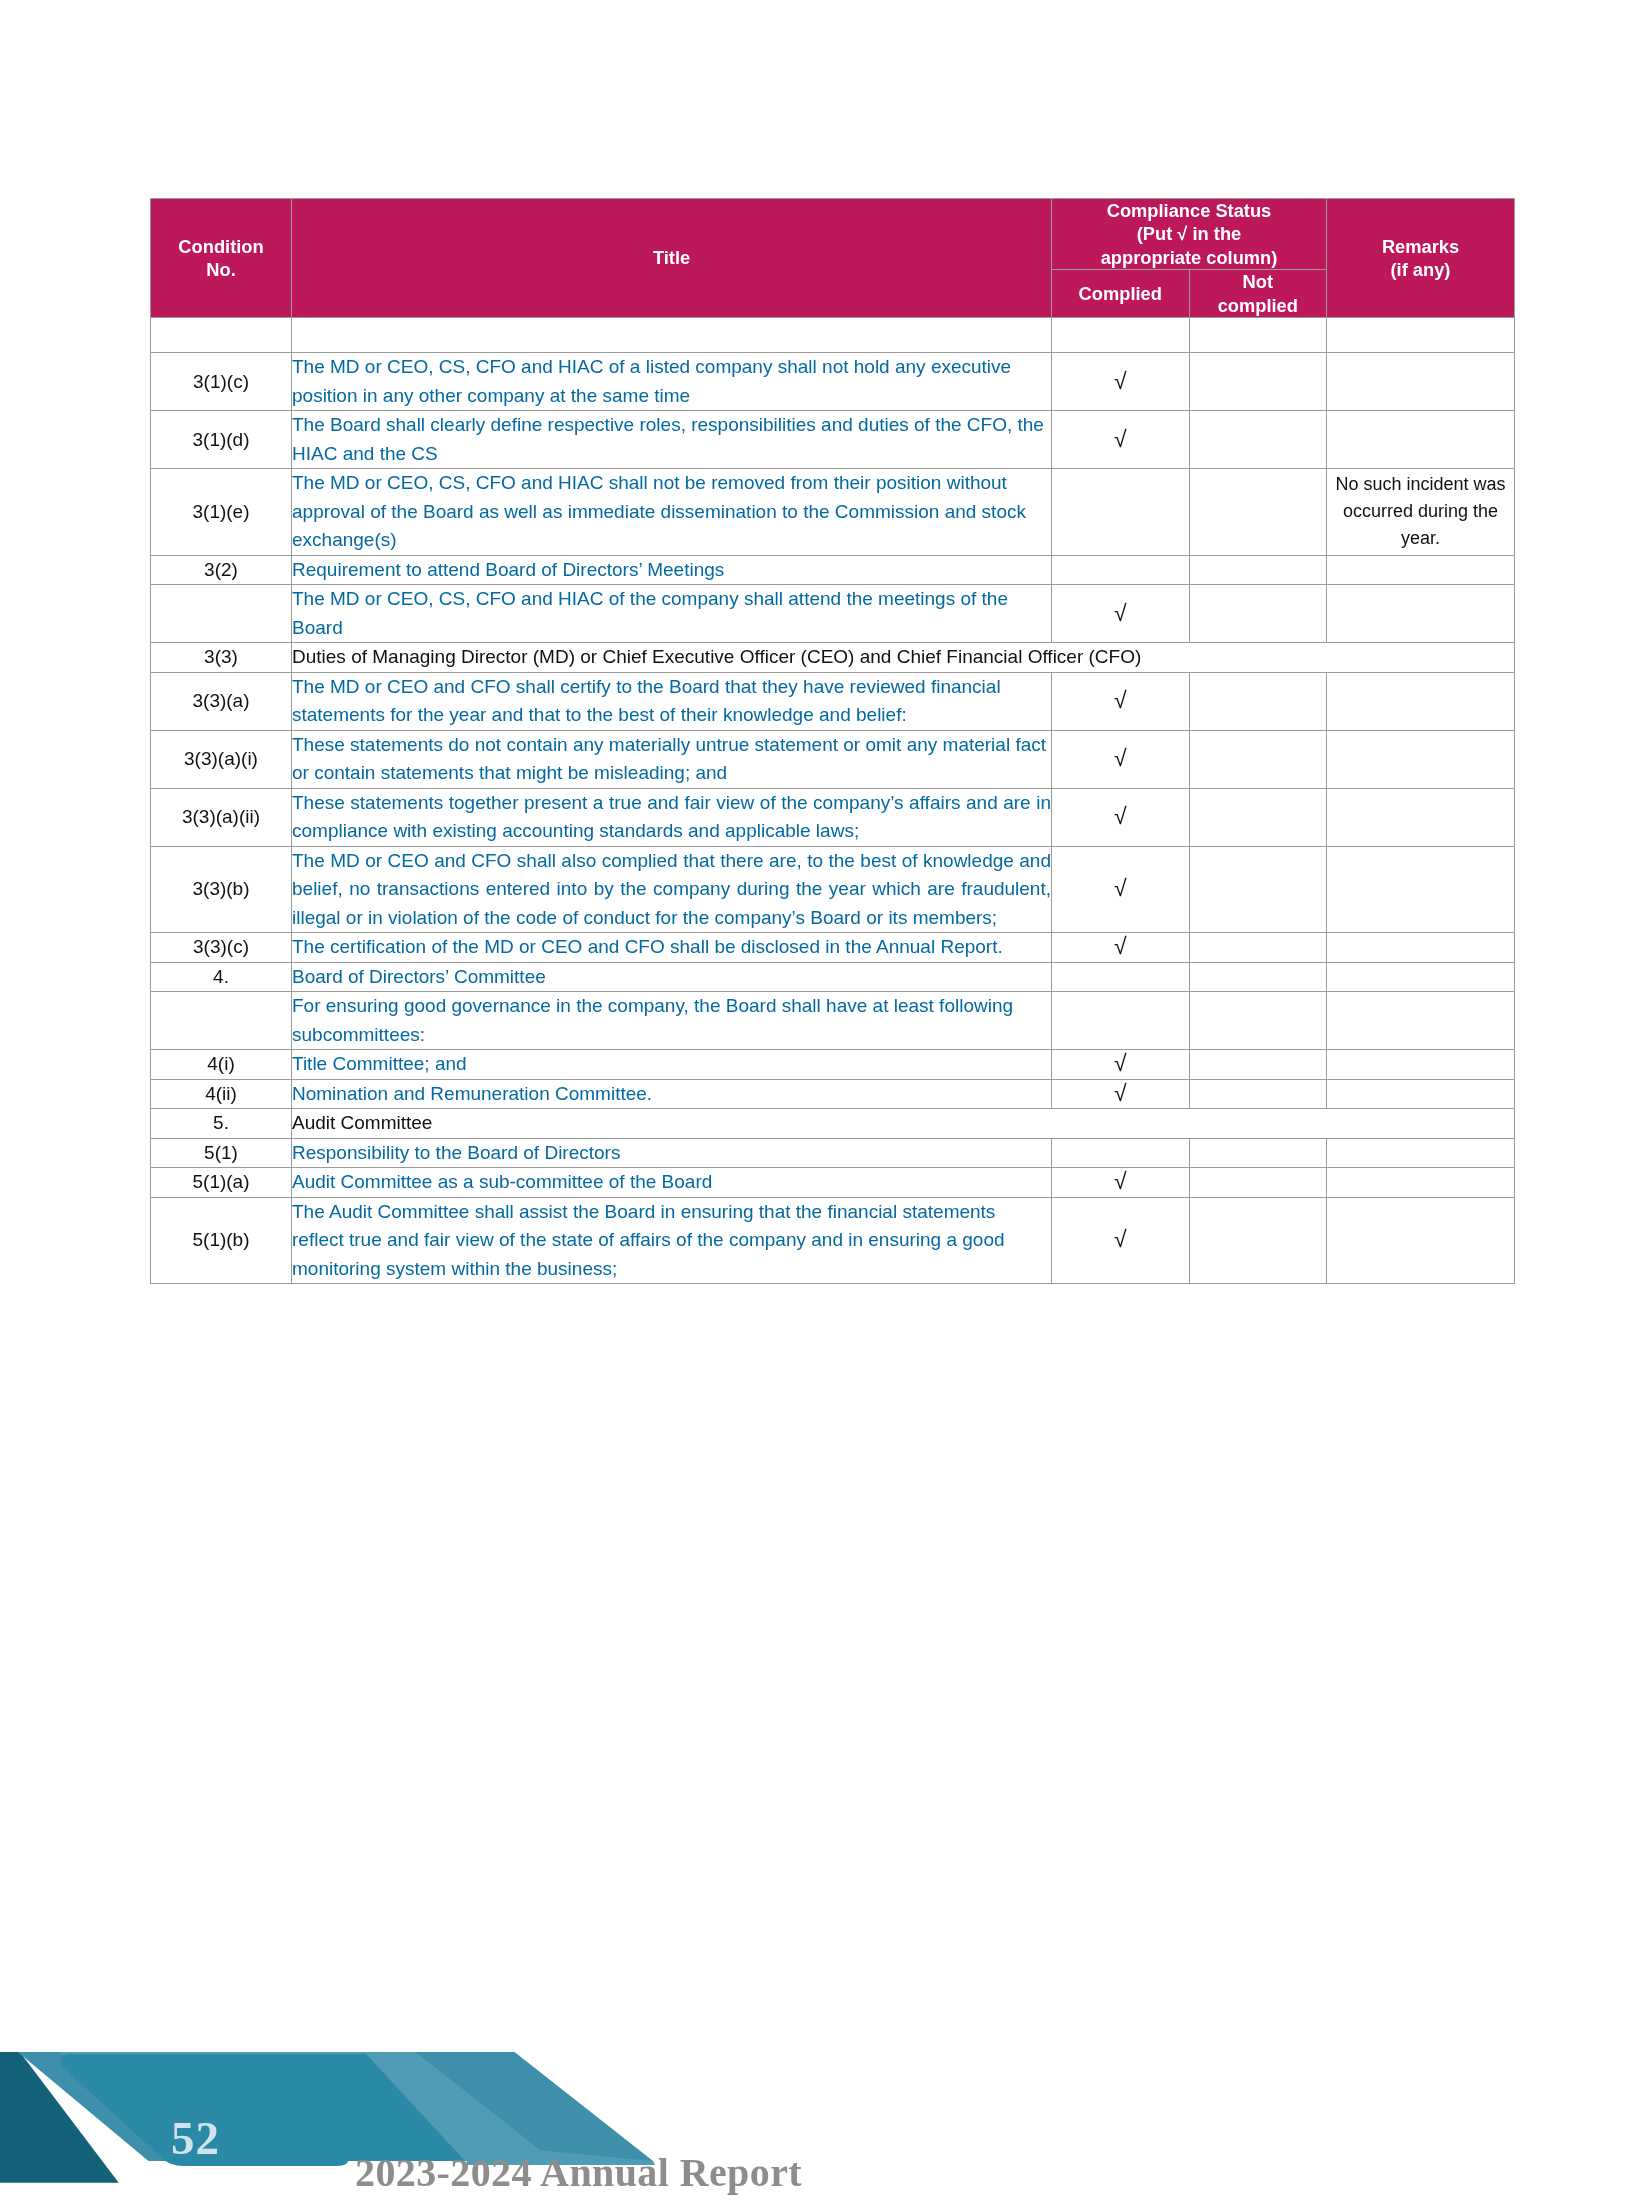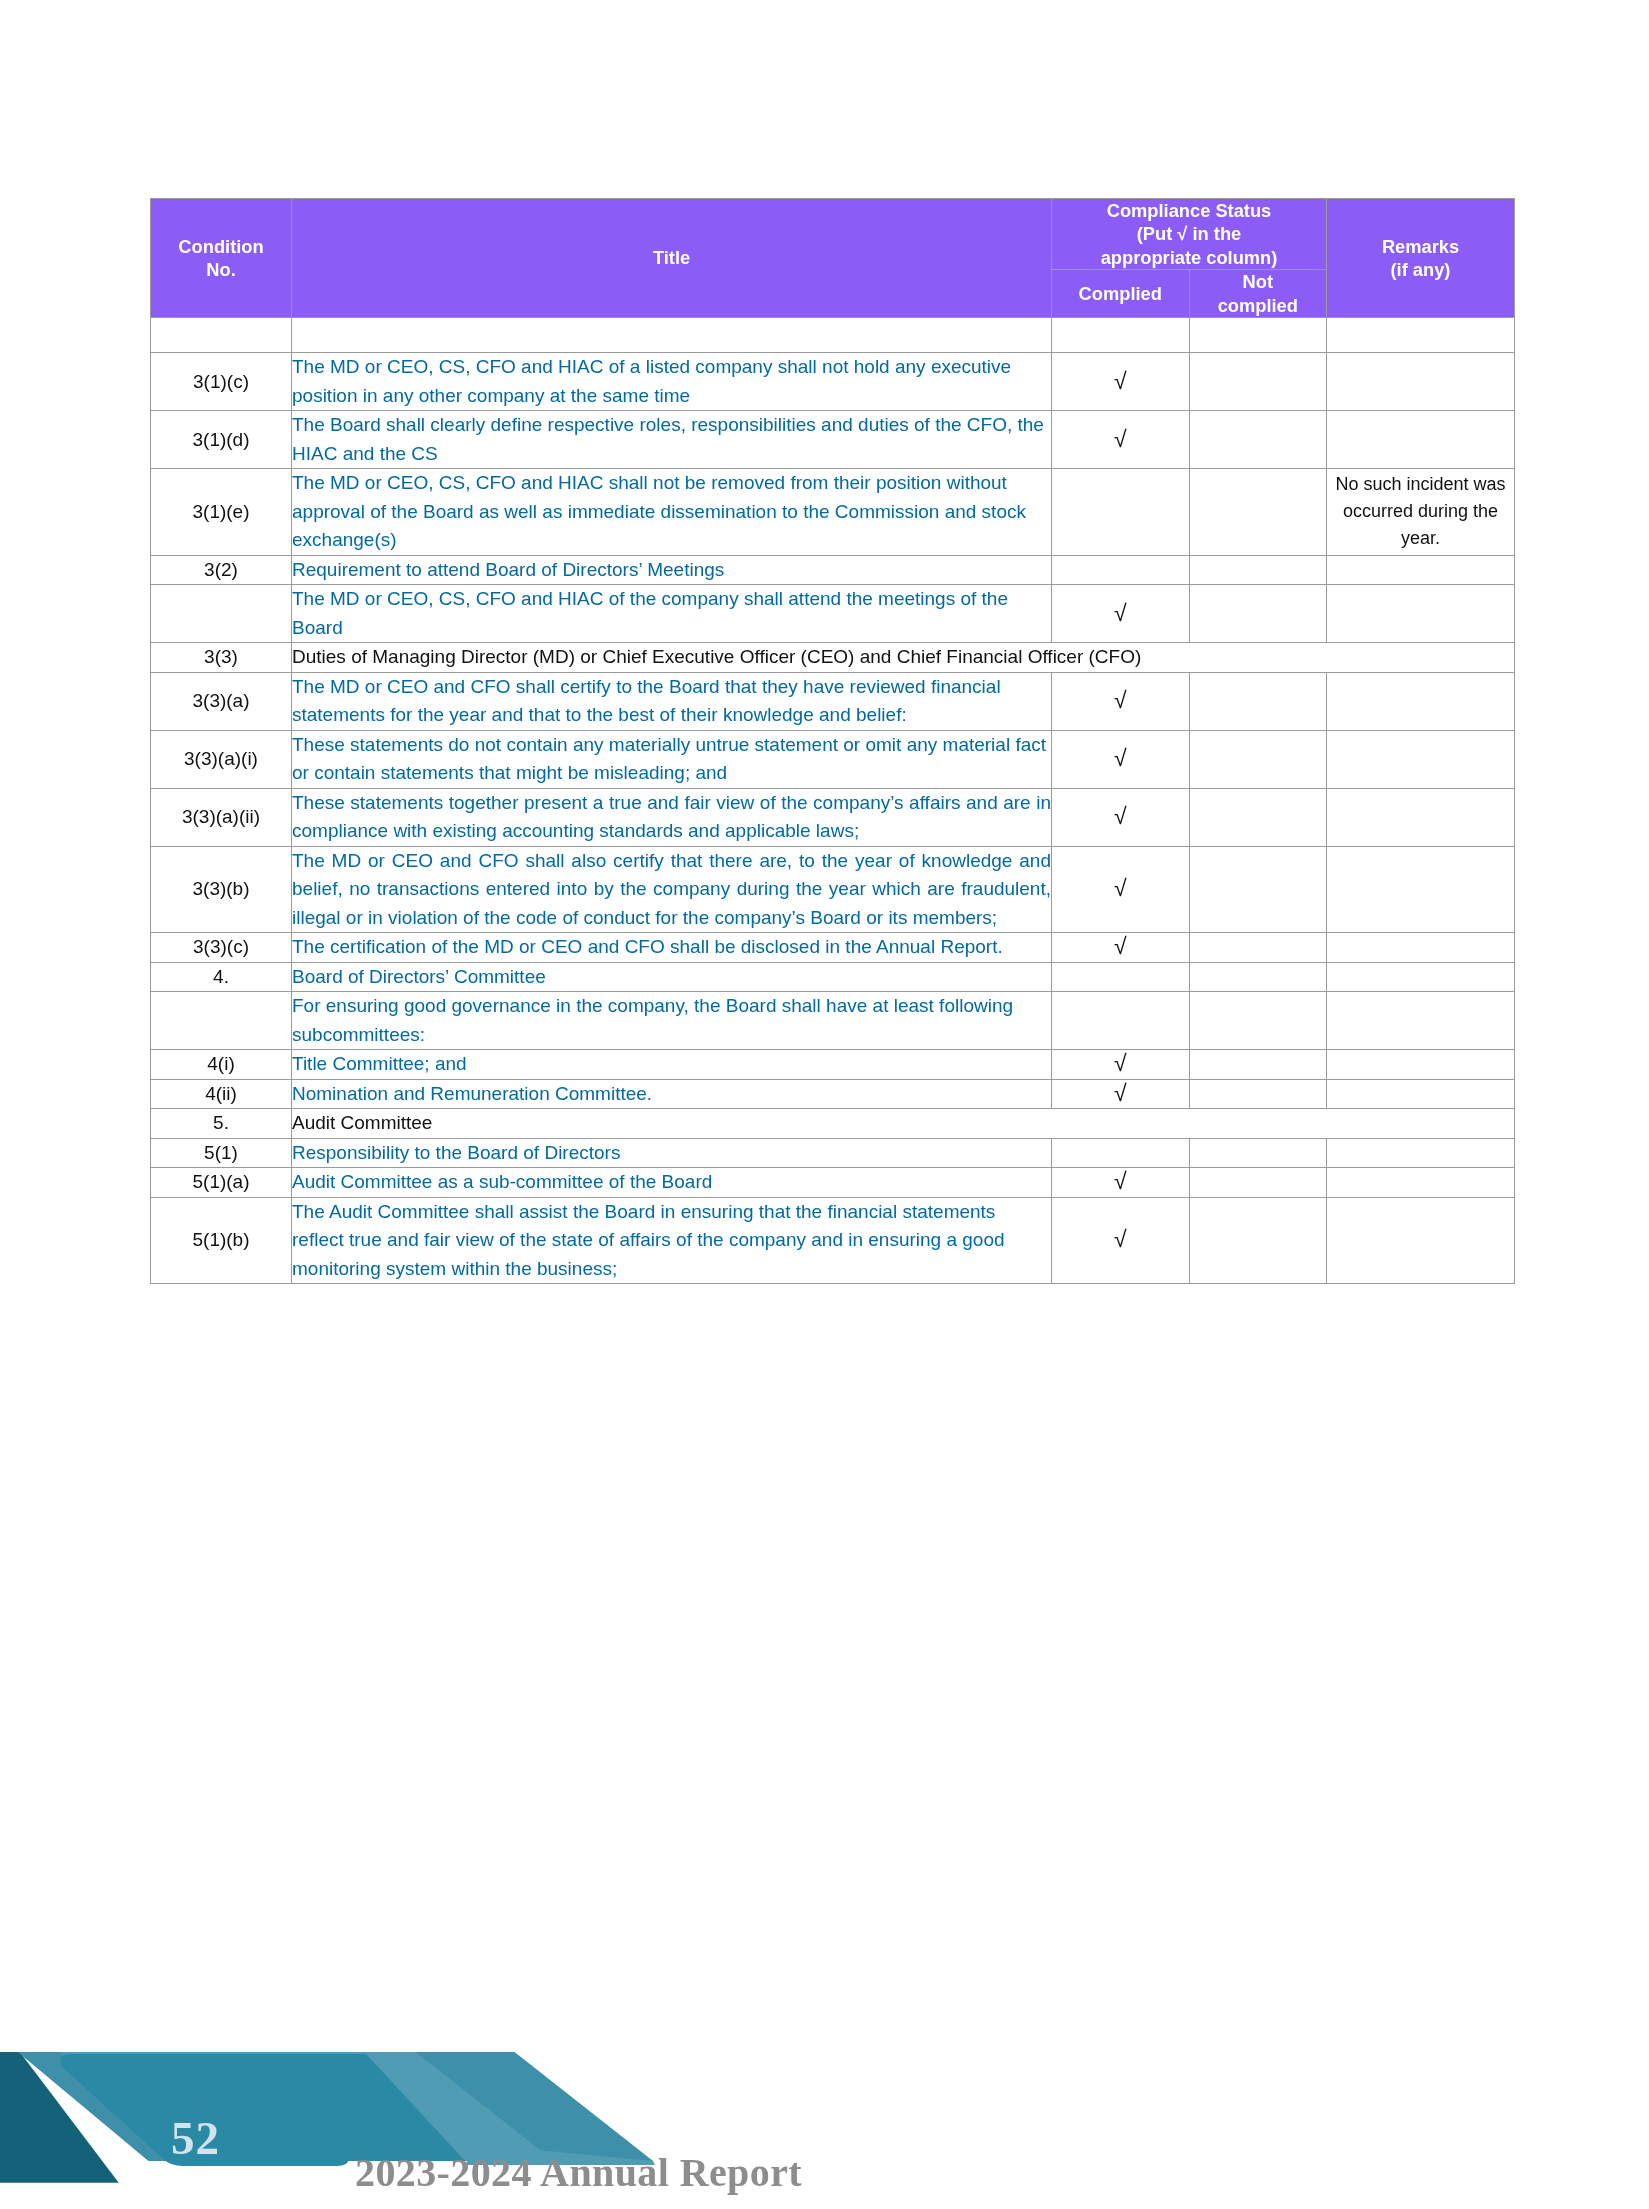--- a/index.html
+++ b/index.html
@@ -38,21 +38,21 @@
 
   table.compliance td,
   table.compliance th {
     border: 1px solid #9a9a9a;
     vertical-align: middle;
     padding: 0;
   }
 
   
   thead th {
-    background: #8b5cf6;
+    background: #be185d;
     color: #ffffff;
     font-weight: bold;
     font-size: 18.3px;
     line-height: 1.28;
     text-align: center;
     border: 1px solid #8fb9c6;
     padding: 6px 4px;
   }
 
   th.h-condition { width: 140px; }
@@ -246,21 +246,21 @@
           </tr>
           <tr>
             <td class="c-no">3(3)(a)(ii)</td>
             <td class="c-title justify">These statements together present a true and fair view of the company’s affairs and are in compliance with existing accounting standards and applicable laws;</td>
             <td class="c-complied"><span class="tick">√</span></td>
             <td class="c-notcomplied"></td>
             <td class="c-remarks"></td>
           </tr>
           <tr>
             <td class="c-no">3(3)(b)</td>
-            <td class="c-title justify">The MD or CEO and CFO shall also certify that there are, to the year of knowledge and belief, no transactions entered into by the company during the year which are fraudulent, illegal or in violation of the code of conduct for the company’s Board or its members;</td>
+            <td class="c-title justify">The MD or CEO and CFO shall also complied that there are, to the best of knowledge and belief, no transactions entered into by the company during the year which are fraudulent, illegal or in violation of the code of conduct for the company’s Board or its members;</td>
             <td class="c-complied"><span class="tick">√</span></td>
             <td class="c-notcomplied"></td>
             <td class="c-remarks"></td>
           </tr>
           <tr>
             <td class="c-no">3(3)(c)</td>
             <td class="c-title">The certification of the MD or CEO and CFO shall be disclosed in the Annual Report.</td>
             <td class="c-complied"><span class="tick">√</span></td>
             <td class="c-notcomplied"></td>
             <td class="c-remarks"></td>

